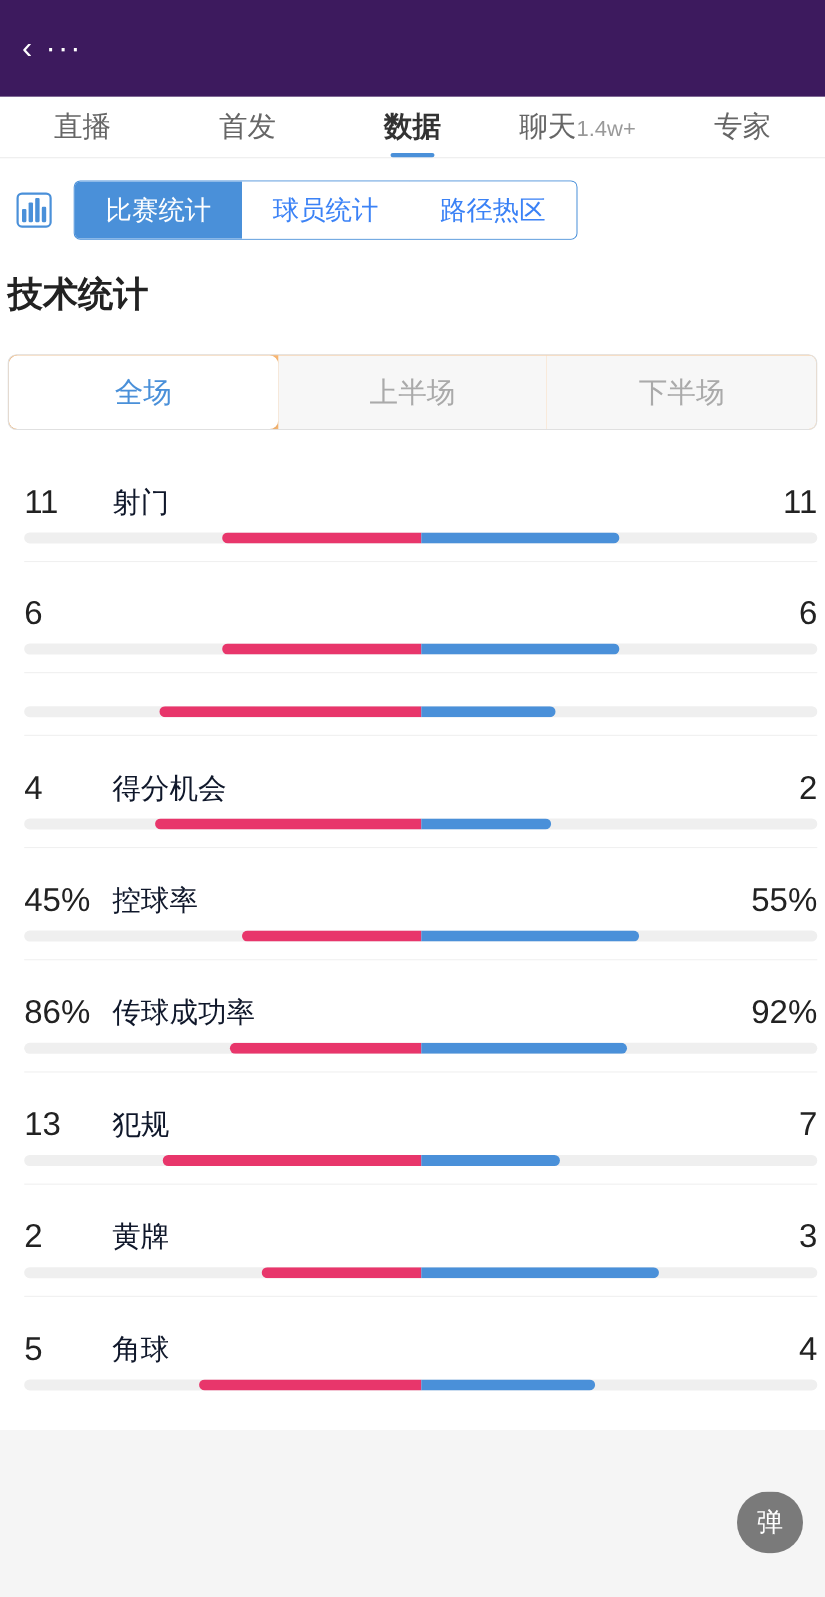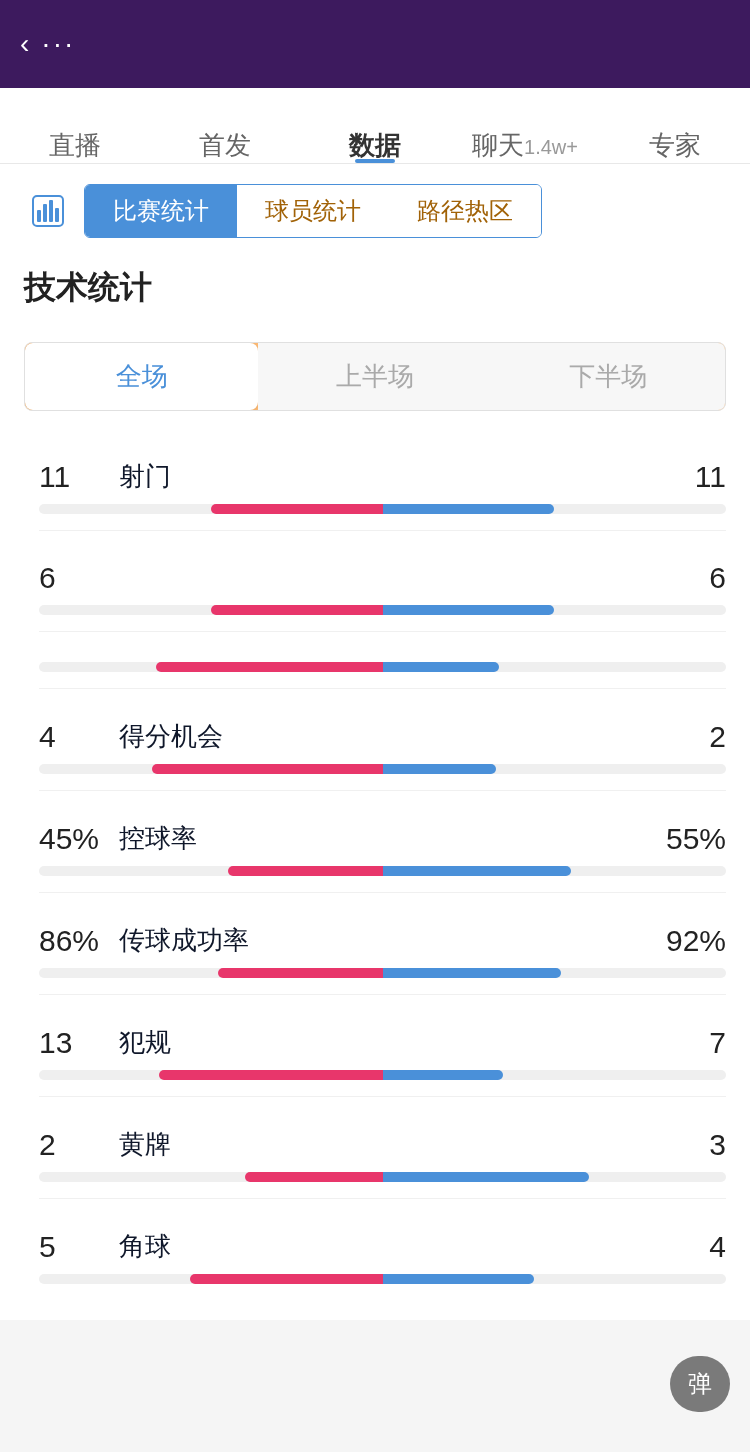--- a/index.html
+++ b/index.html
@@ -51,22 +51,21 @@
       color: white;
       font-size: 28px;
       letter-spacing: 2px;
     }
 
     
     .nav-tabs {
       background: white;
       display: flex;
       border-bottom: 1px solid #e8e8e8;
-      height: 76px;
-      align-items: flex-end;
+      height: 56px;
     }
     .nav-tab {
       flex: 1;
       display: flex;
       flex-direction: column;
       align-items: center;
       justify-content: center;
       font-size: 26px;
       color: #666;
       position: relative;
@@ -89,21 +88,21 @@
     }
     .nav-tab-badge {
       font-size: 20px;
       color: #999;
       display: inline;
     }
 
     
     .content {
       background: white;
-      padding: 20px 24px;
+      padding: 20px 7px;
     }
 
     
     .sub-tabs-row {
       display: flex;
       align-items: center;
       gap: 12px;
       margin-bottom: 28px;
     }
     .sub-tab-icon {
@@ -120,21 +119,21 @@
     .sub-tabs {
       display: flex;
       border: 1.5px solid #4a90d9;
       border-radius: 6px;
       overflow: hidden;
     }
     .sub-tab {
       padding: 10px 28px;
       font-size: 24px;
       cursor: pointer;
-      color: #a16207;
+      color: #3b82f6;
       background: white;
     }
     .sub-tab.active {
       background: #4a90d9;
       color: white;
     }
 
     
     .section-title {
       font-size: 32px;

